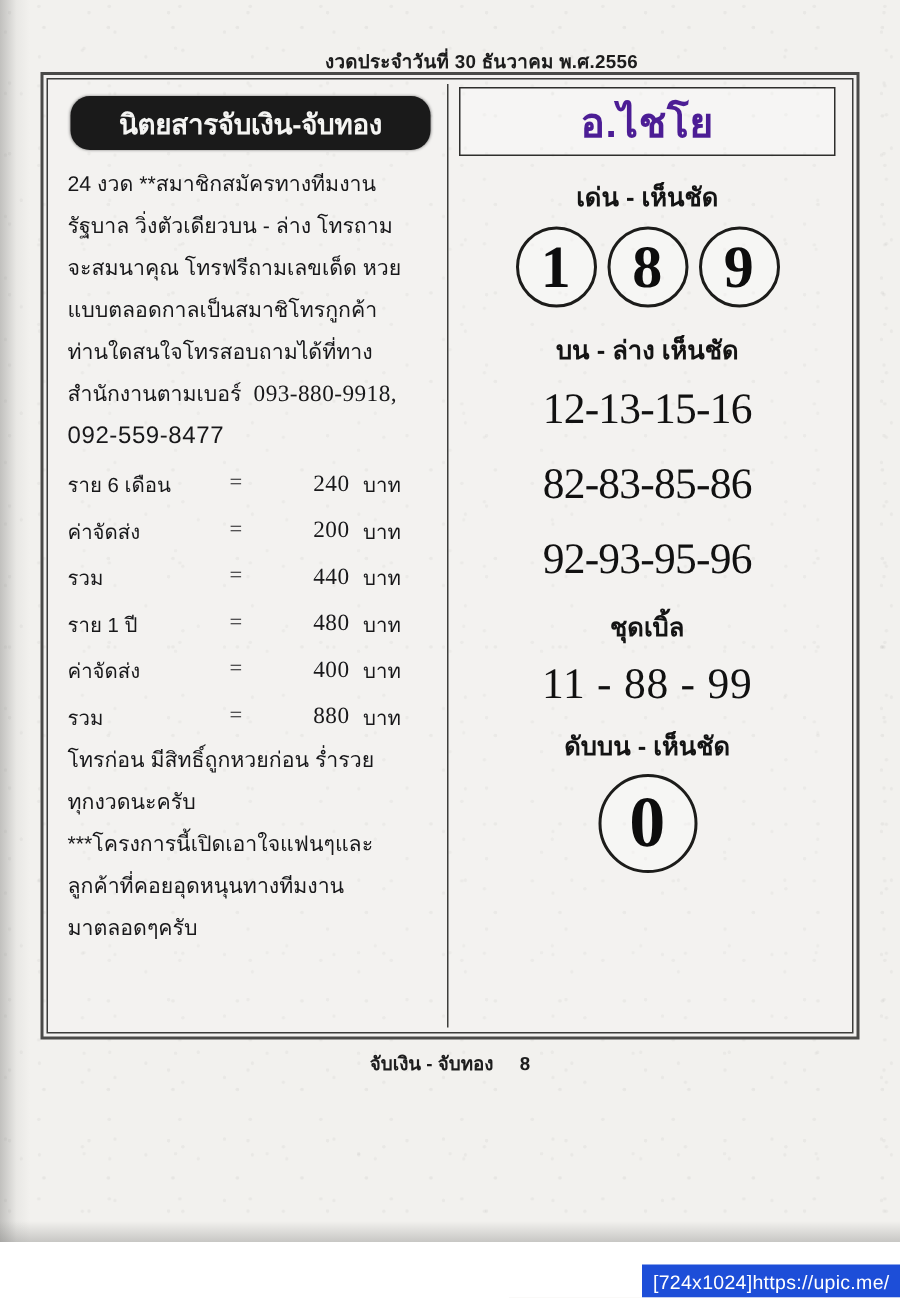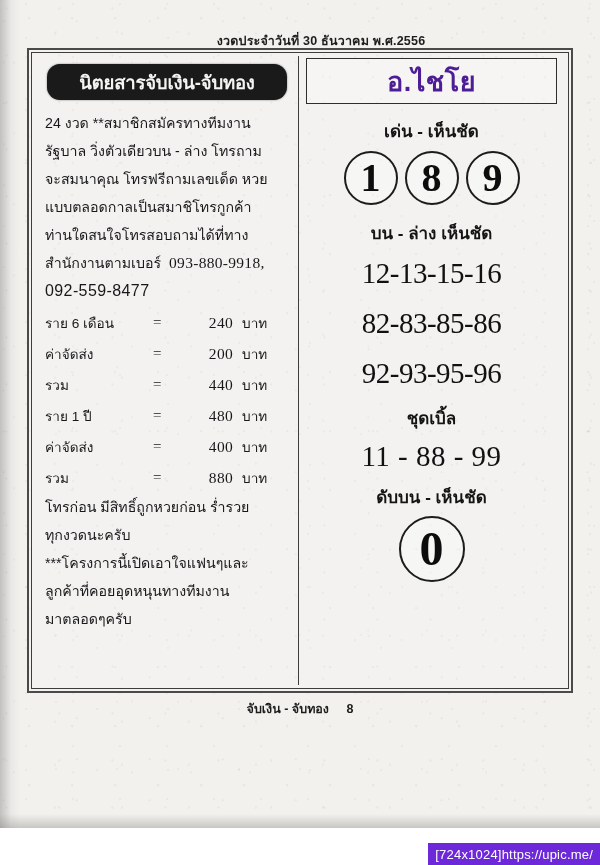--- a/index.html
+++ b/index.html
@@ -294,21 +294,21 @@
     filter: blur(.16px);
   }
   #footer-page-num { margin-left: 14px; }
 
   
   #watermark-bar {
     position: absolute;
     right: 0;
     bottom: 0;
     height: 22px;
-    background: #6d28d9;
+    background: #1d4ed8;
     display: flex;
     align-items: center;
     padding: 0 7px;
     box-sizing: border-box;
   }
   #watermark-text {
     color: #ffffff;
     font-family: "Liberation Sans", sans-serif;
     font-size: 13px;
     letter-spacing: .2px;

